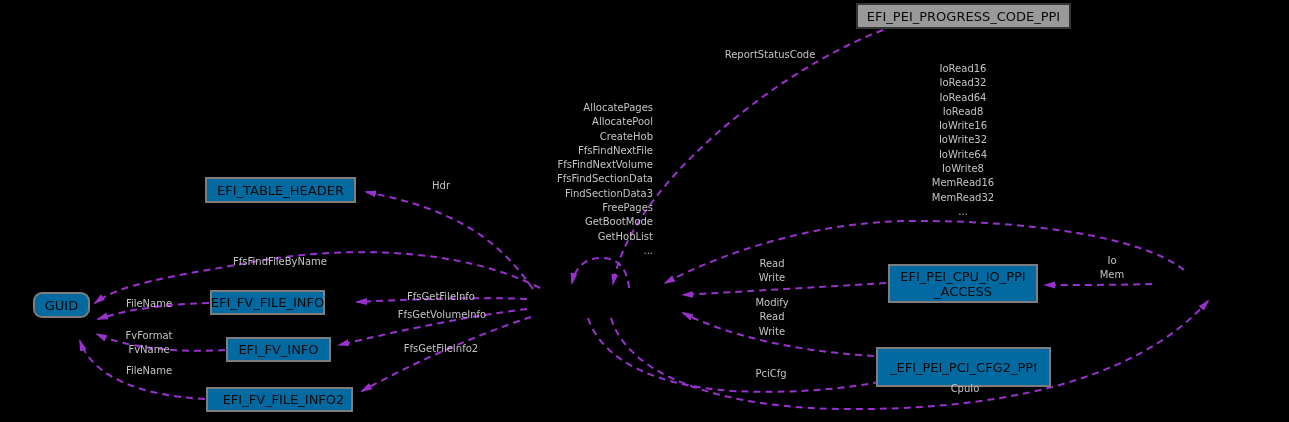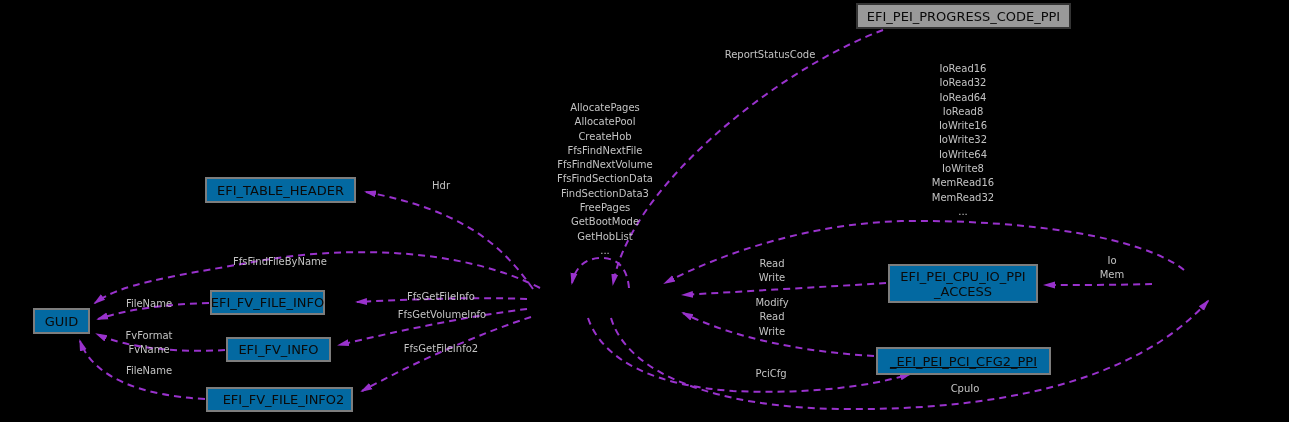--- a/index.html
+++ b/index.html
@@ -47,30 +47,30 @@
       <path d="M 858,283 C 795,287 720,291 655,295" marker-end="url(#arrow)"></path>
       <path d="M 846,356 C 775,352 705,338 655,313" marker-end="url(#arrow)"></path>
       <path d="M 560,318 C 575,362 630,386 705,391 C 765,394 835,389 882,374" marker-end="url(#arrow)"></path>
       <path d="M 583,318 C 600,375 690,407 810,409 C 960,411 1105,385 1180,301" marker-end="url(#arrow)"></path>
       <path d="M 1124,284 C 1090,285 1052,285 1017,285" marker-end="url(#arrow)"></path>
     </g>
   </svg>
 
   <div class="node highlight" style="left:828px;top:3px;width:215px;height:26px;">EFI_PEI_PROGRESS_CODE_PPI</div>
   <div class="node" style="left:177px;top:177px;width:151px;height:26px;">EFI_TABLE_HEADER</div>
-  <div class="node" style="left:5px;top:308px;width:57px;height:26px;">GUID</div>
+  <div class="node" style="left:5px;top:292px;width:57px;height:26px;border-radius:9px;">GUID</div>
   <div class="node" style="left:182px;top:290px;width:115px;height:25px;">EFI_FV_FILE_INFO</div>
   <div class="node" style="left:198px;top:337px;width:105px;height:25px;">EFI_FV_INFO</div>
   <div class="node" style="left:178px;top:387px;width:147px;height:25px;padding-left:8px;">EFI_FV_FILE_INFO2</div>
   <div class="node" style="left:860px;top:264px;width:150px;height:39px;">EFI_PEI_CPU_IO_PPI
 _ACCESS</div>
-  <div class="node" style="left:848px;top:347px;width:175px;height:28px;text-decoration:underline;">_EFI_PEI_PCI_CFG2_PPI</div>
+  <div class="node" style="left:848px;top:347px;width:175px;height:40px;">_EFI_PEI_PCI_CFG2_PPI</div>
 
   <div class="elabel" style="left:742px;top:48px;">ReportStatusCode</div>
-  <div class="elabel" style="left:577px;top:101px;">AllocatePages
+  <div class="elabel" style="left:577px;top:101px;text-align:right;">AllocatePages
 AllocatePool
 CreateHob
 FfsFindNextFile
 FfsFindNextVolume
 FfsFindSectionData
 FindSectionData3
 FreePages
 GetBootMode
 GetHobList
 ...</div>

